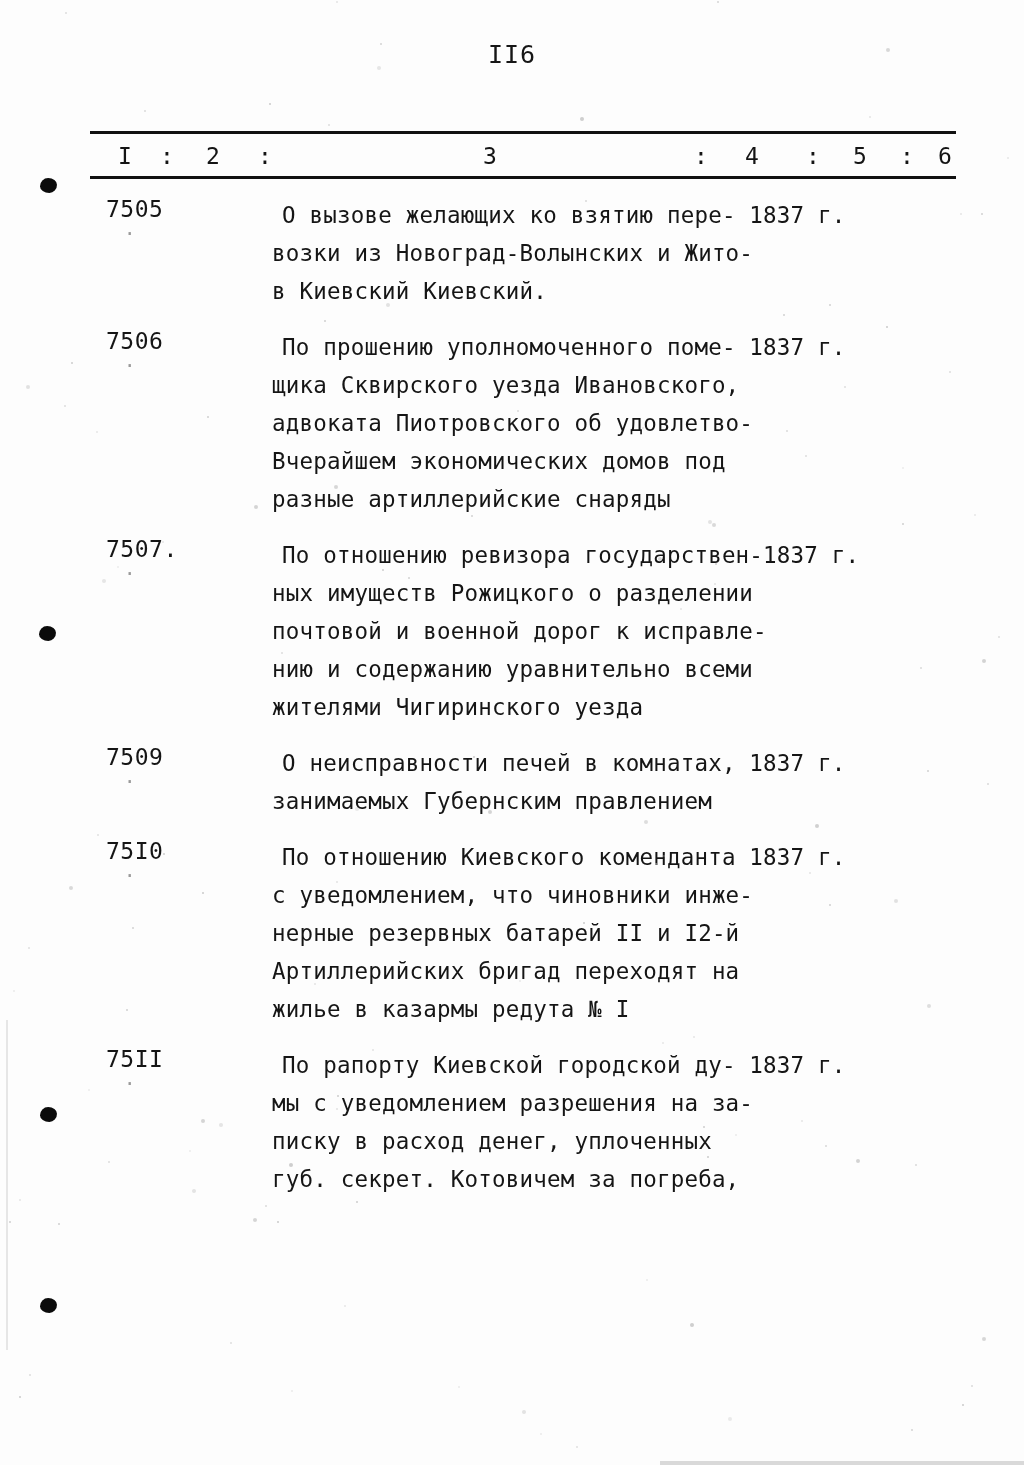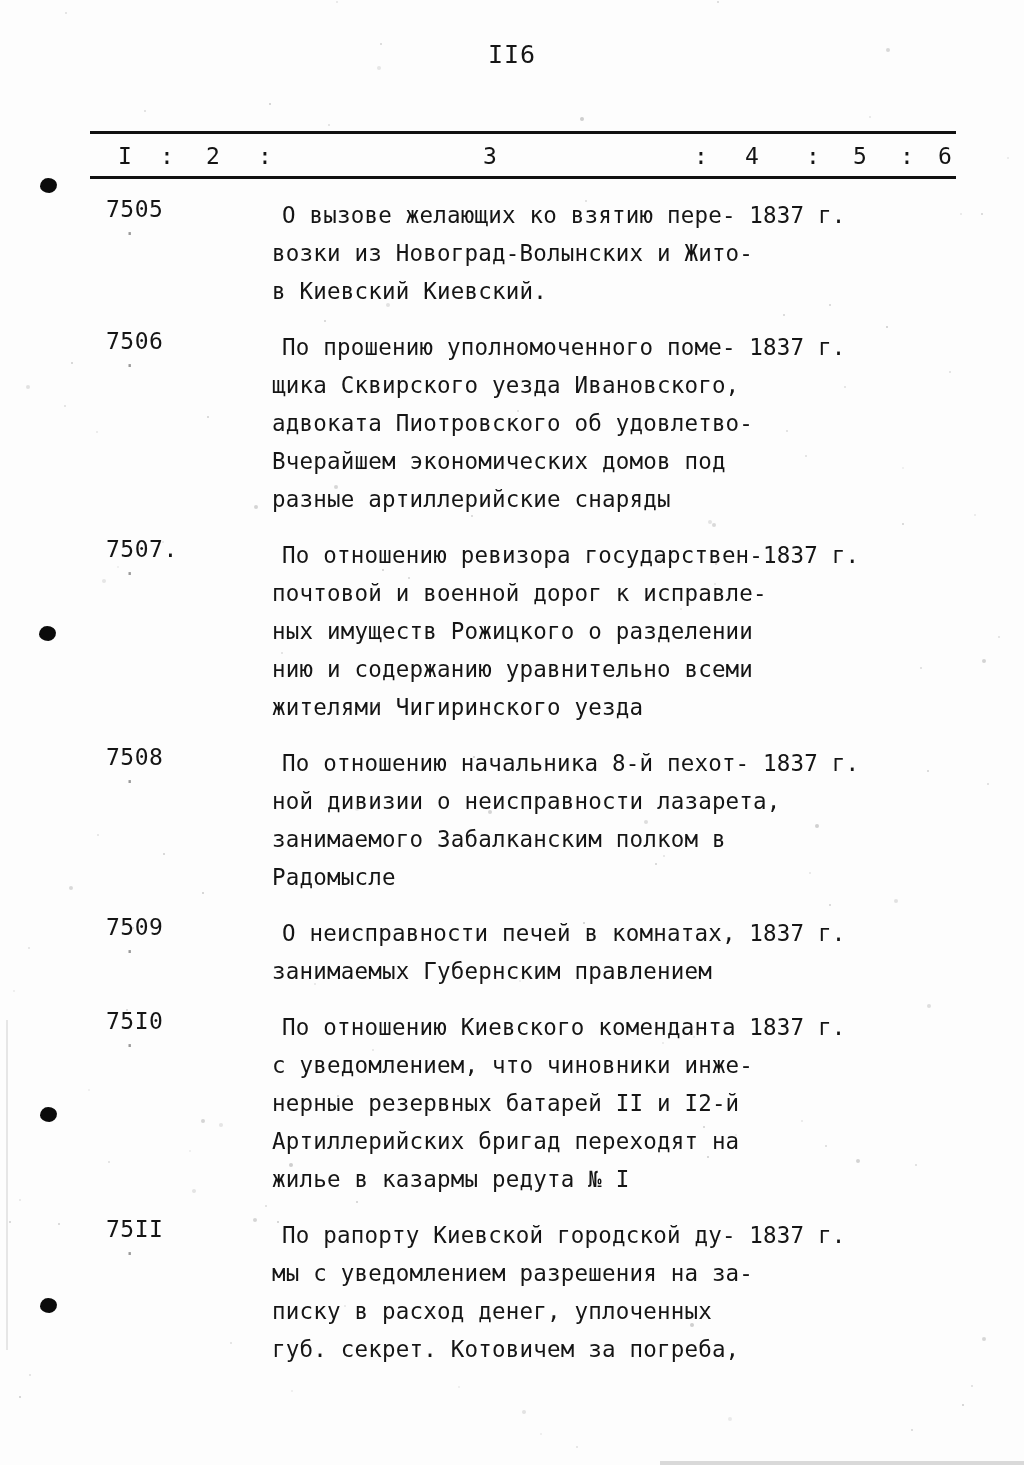--- a/index.html
+++ b/index.html
@@ -197,33 +197,24 @@
           <div class="line">щика Сквирского уезда Ивановского,</div>
           <div class="line">адвоката Пиотровского об удовлетво-</div>
           <div class="line">Вчерайшем экономических домов под</div>
           <div class="line">разные артиллерийские снаряды</div>
         </div>
       </div>
       <div class="entry">
         <div class="entry-num">7507.</div>
         <div class="entry-body">
           <div class="line indent">По отношению ревизора государствен-1837 г.</div>
+          <div class="line">ных имуществ Рожицкого о разделении</div>
           <div class="line">почтовой и военной дорог к исправле-</div>
-          <div class="line">ных имуществ Рожицкого о разделении</div>
           <div class="line">нию и содержанию уравнительно всеми</div>
           <div class="line">жителями Чигиринского уезда</div>
-        </div>
-      </div>
-      <div class="entry">
-        <div class="entry-num">7508</div>
-        <div class="entry-body">
-          <div class="line indent">По отношению начальника 8-й пехот- 1837 г.</div>
-          <div class="line">ной дивизии о неисправности лазарета,</div>
-          <div class="line">занимаемого Забалканским полком в</div>
-          <div class="line">Радомысле</div>
         </div>
       </div>
       <div class="entry">
         <div class="entry-num">7509</div>
         <div class="entry-body">
           <div class="line indent">О неисправности печей в комнатах, 1837 г.</div>
           <div class="line">занимаемых Губернским правлением</div>
         </div>
       </div>
       <div class="entry">

